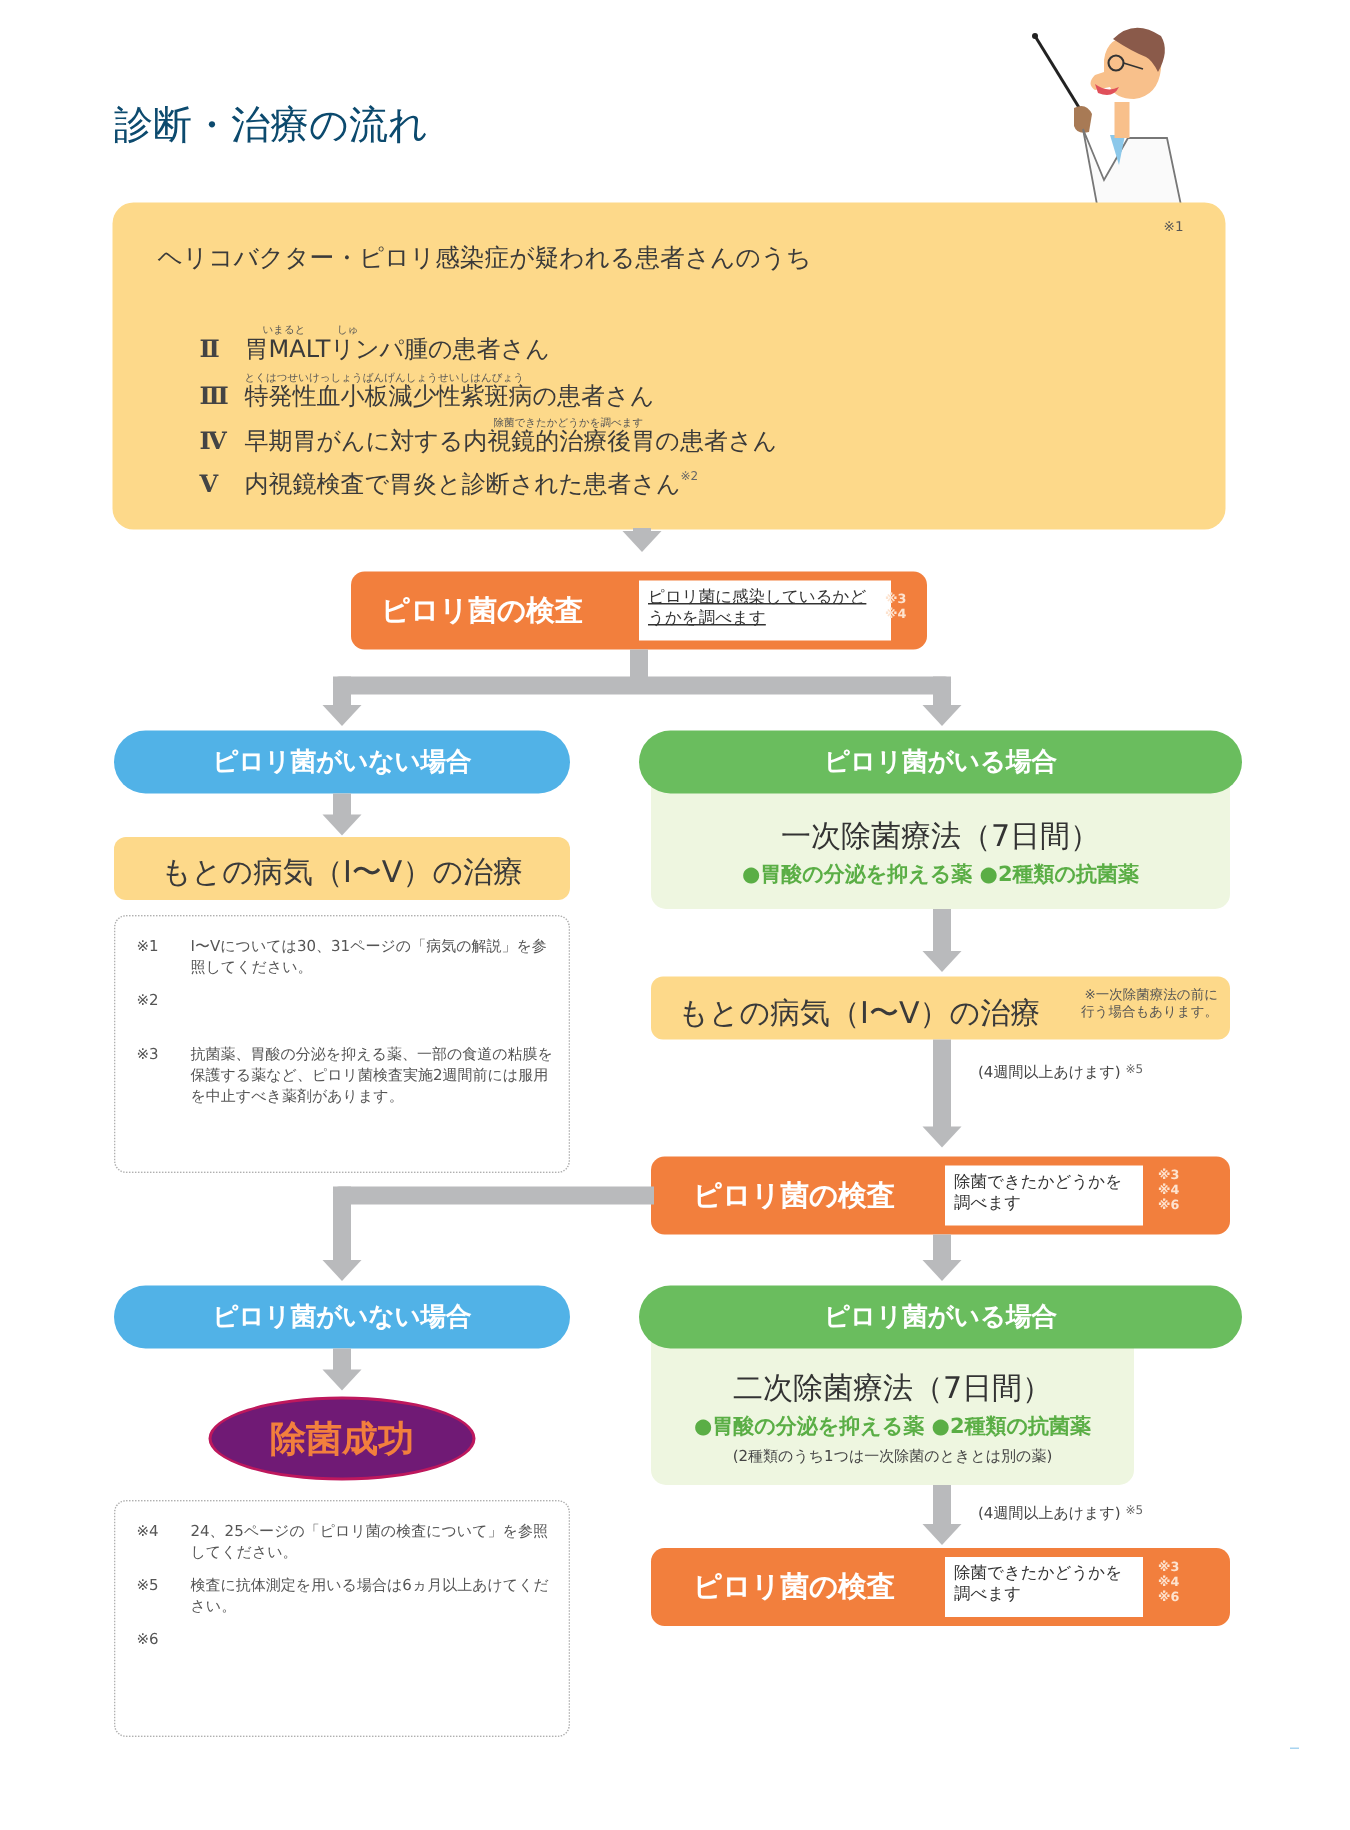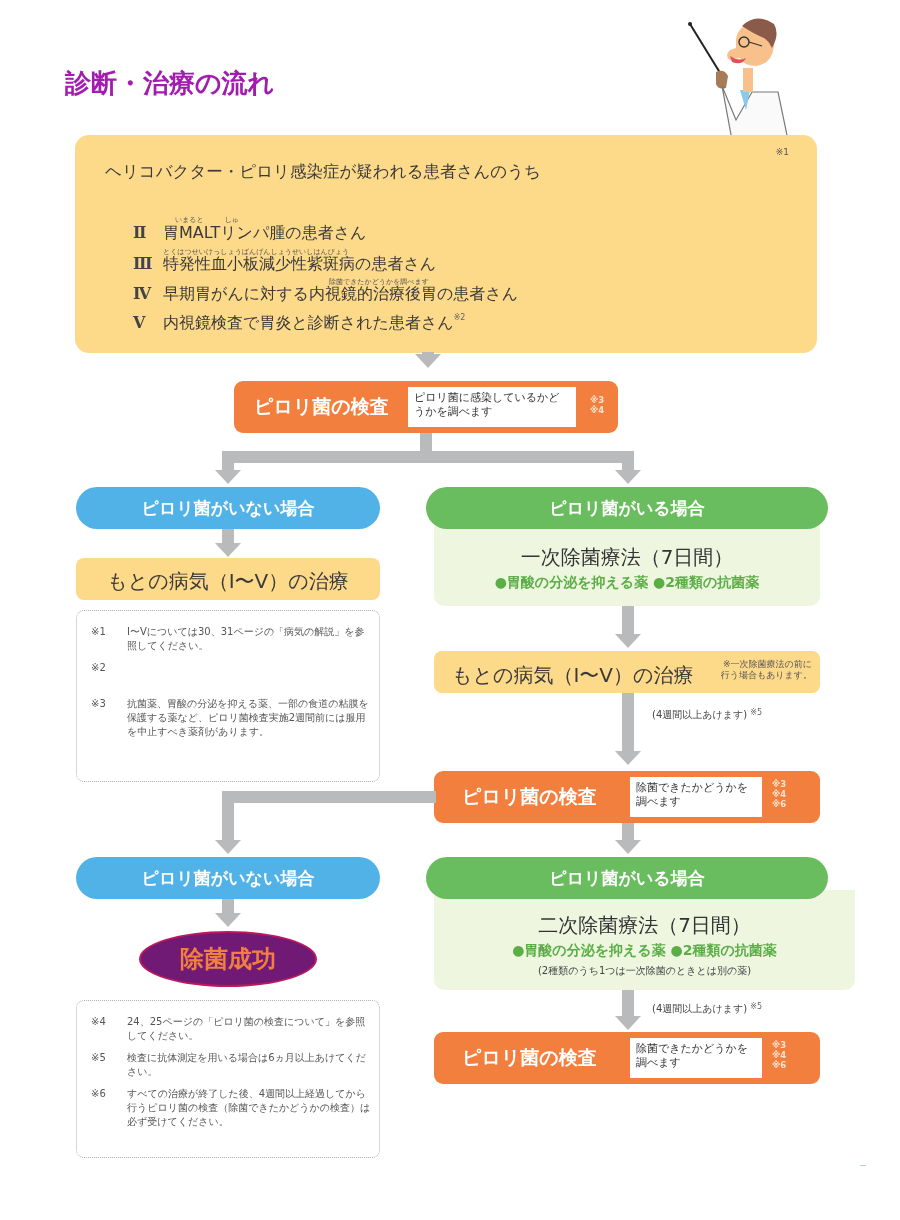--- a/index.html
+++ b/index.html
@@ -1,20 +1,20 @@
 <!DOCTYPE html>
 <html><head>
 <meta charset="utf-8">
 <style>
   * { box-sizing: border-box; margin: 0; padding: 0; }
   html, body { width: 900px; height: 1220px; background: #ffffff; overflow: hidden; }
   body { position: relative; font-family: "DejaVu Sans", "Liberation Sans", sans-serif; color: #3a3a3a; }
   .abs { position: absolute; }
 
-  .title { left: 65px; top: 66px; font-size: 26px; font-weight: bold; color: #a21caf; letter-spacing: 0px; }
+  .title { left: 76px; top: 66px; font-size: 26px; font-weight: normal; color: #0c4a6e; letter-spacing: 0px; }
 
   
   .doctor { left: 680px; top: 10px; width: 140px; height: 130px; }
 
   
   .topbox { left: 75px; top: 135px; width: 742px; height: 218px; background: #fdd98a; border-radius: 14px; }
   .topbox .note1 { position: absolute; right: 28px; top: 12px; font-size: 9px; color: #555; }
   .topbox .lead { position: absolute; left: 30px; top: 26px; font-size: 16.5px; color: #3a3a3a; }
   .topbox .item { position: absolute; left: 58px; font-size: 16px; color: #3a3a3a; white-space: nowrap; }
   .topbox .item .num { display: inline-block; width: 30px; font-family: "DejaVu Serif", serif; font-weight: bold; color: #444; }
@@ -97,21 +97,21 @@
   <div class="item" style="top:178px;">
     <span class="num">Ⅴ</span><span>内視鏡検査で胃炎と診断された患者さん</span><span class="sup">※2</span>
   </div>
 </div>
 
 <div class="abs arrow-down" style="left:415px; top:354px;"></div>
 <div class="abs bar" style="left:422px; top:352px; width:12px; height:4px;"></div>
 
 <div class="abs testbox" style="left:234px; top:381px; width:384px; height:52px;">
   <span class="label" style="left:20px; top:13px;">ピロリ菌の検査</span>
-  <span class="desc" style="left:174px; top:6px; width:168px; height:40px;">ピロリ菌に感染しているかどうかを調べます</span>
+  <span class="desc" style="left:192px; top:6px; width:168px; height:40px;text-decoration:underline;">ピロリ菌に感染しているかどうかを調べます</span>
   <div class="notes" style="left:356px; top:14px;">
     <div>※3</div>
       <div>※4</div>
   </div>
 </div>
 
 <div class="abs bar" style="left:420px; top:433px; width:12px; height:20px;"></div>
 <div class="abs bar" style="left:222px; top:451px; width:412px; height:12px; border-radius:4px;"></div>
 <div class="abs bar" style="left:222px; top:451px; width:12px; height:20px;"></div>
 <div class="abs bar" style="left:622px; top:451px; width:12px; height:20px;"></div>
@@ -172,21 +172,21 @@
 <div class="abs arrow-down" style="left:215px; top:840px;"></div>
 <div class="abs bar" style="left:622px; top:823px; width:12px; height:20px;"></div>
 <div class="abs arrow-down" style="left:615px; top:840px;"></div>
 
 <div class="abs pill pill-blue" style="left:76px; top:857px; width:304px; height:42px; line-height:42px;">ピロリ菌がいない場合</div>
 <div class="abs bar" style="left:222px; top:899px; width:12px; height:16px;"></div>
 <div class="abs arrow-down" style="left:215px; top:913px;"></div>
 <div class="abs success" style="left:139px; top:931px; width:178px; height:56px; line-height:52px;">除菌成功</div>
 
 <div class="abs pill pill-green" style="left:426px; top:857px; width:402px; height:42px; line-height:42px; z-index:2;">ピロリ菌がいる場合</div>
-<div class="abs greenpanel" style="left:434px; top:890px; width:421px; height:100px;">
+<div class="abs greenpanel" style="left:434px; top:890px; width:322px; height:100px;">
   <div class="h" style="top:22px;">二次除菌療法（7日間）</div>
   <div class="drugs" style="top:52px;">●胃酸の分泌を抑える薬 ●2種類の抗菌薬</div>
   <div class="sub" style="top:74px;">(2種類のうち1つは一次除菌のときとは別の薬)</div>
 </div>
 <div class="abs bar" style="left:622px; top:990px; width:12px; height:28px;"></div>
 <div class="abs arrow-down" style="left:615px; top:1016px;"></div>
 <div class="abs gap-note" style="left:652px; top:1002px;">
   <span>(4週間以上あけます)</span> <span class="sup">※5</span>
 </div>
 
@@ -204,17 +204,16 @@
   <div class="fn" style="top:14px;">
     <span class="k">※4</span>
       <span class="v">24、25ページの「ピロリ菌の検査について」を参照してください。</span>
   </div>
   <div class="fn" style="top:50px;">
     <span class="k">※5</span>
       <span class="v">検査に抗体測定を用いる場合は6ヵ月以上あけてください。</span>
   </div>
   <div class="fn" style="top:86px;">
     <span class="k">※6</span>
-      <span class="v">すべての治療が終了した後、4週間以上経過してから行うピロリ菌の検査（除菌できたかどうかの検査）は必ず受けてください。</span>
   </div>
 </div>
 
 <div class="abs tiny"></div>
 
 </body></html>

